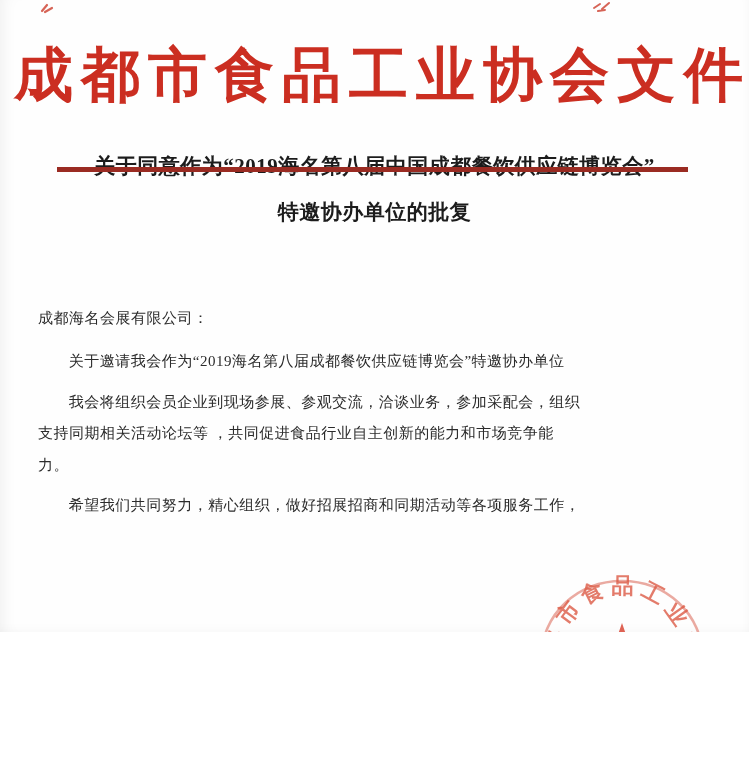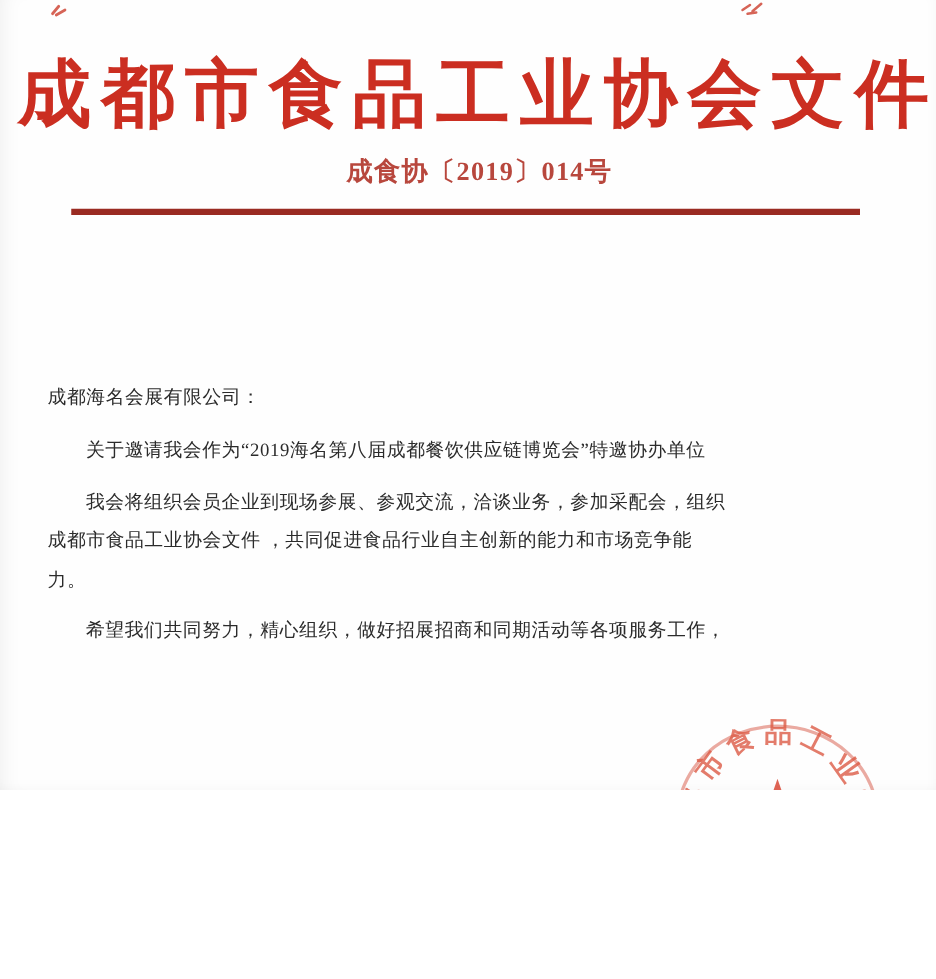--- a/index.html
+++ b/index.html
@@ -99,35 +99,38 @@
 
   <svg class="speck speck-left" width="16" height="13" viewBox="0 0 16 13">
     <path d="M2,9 L7,3 M5,10 L12,6" stroke="#d04a3a" stroke-width="2.2" fill="none" stroke-linecap="round"></path>
   </svg>
   <svg class="speck speck-right" width="20" height="13" viewBox="0 0 20 13">
     <path d="M2,8 L8,4 M10,9 L17,3 M6,11 L13,10" stroke="#d04a3a" stroke-width="2" fill="none" stroke-linecap="round"></path>
   </svg>
 
   <div class="title">成都市食品工业协会文件</div>
 
-  <div class="doc-number">成食协〔2019〕014号</div>
 
   <div class="red-rule"></div>
 
+  <div class="subject">
+    <div class="subject-l1">关于同意作为“2019海名第八届中国成都餐饮供应链博览会”</div>
+    <div class="subject-l2">特邀协办单位的批复</div>
+  </div>
 
   <div class="body">
     <div class="salutation">成都海名会展有限公司：</div>
 
     <div class="para">
       <div class="para-line indent">关于邀请我会作为“2019海名第八届成都餐饮供应链博览会”特邀协办单位</div>
     </div>
 
     <div class="para gap-sm">
       <div class="para-line indent">我会将组织会员企业到现场参展、参观交流，洽谈业务，参加采配会，组织</div>
-      <div class="para-line">成都市食品工业协会文件 ，共同促进食品行业自主创新的能力和市场竞争能</div>
+      <div class="para-line">支持同期相关活动论坛等 ，共同促进食品行业自主创新的能力和市场竞争能</div>
       <div class="para-line">力。</div>
     </div>
 
     <div class="para gap-sm">
       <div class="para-line indent">希望我们共同努力，精心组织，做好招展招商和同期活动等各项服务工作，</div>
     </div>
   </div>
 
   <svg class="seal-svg" viewBox="0 0 190 190">
     <defs>

